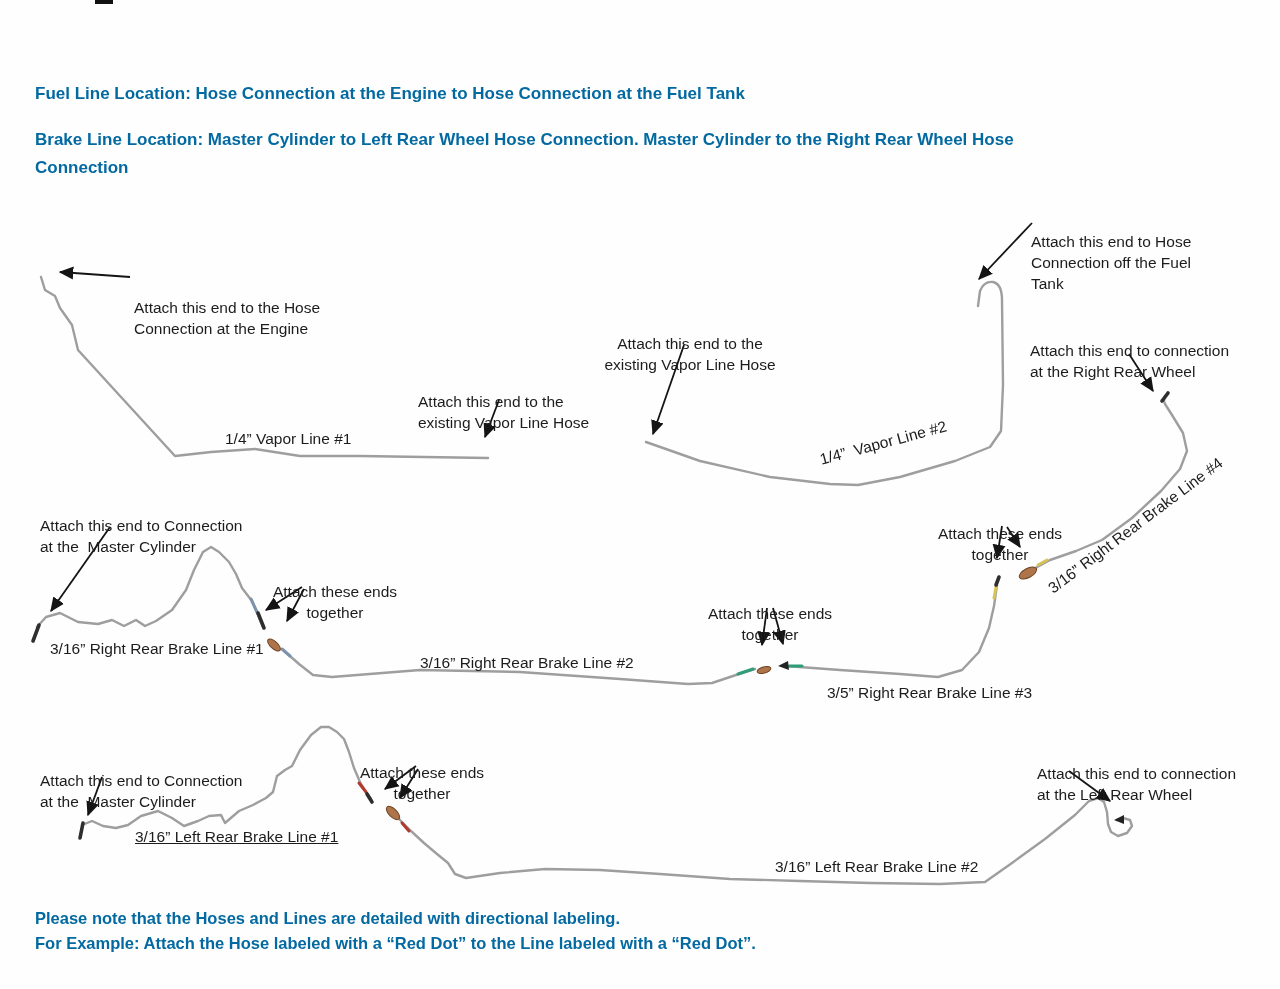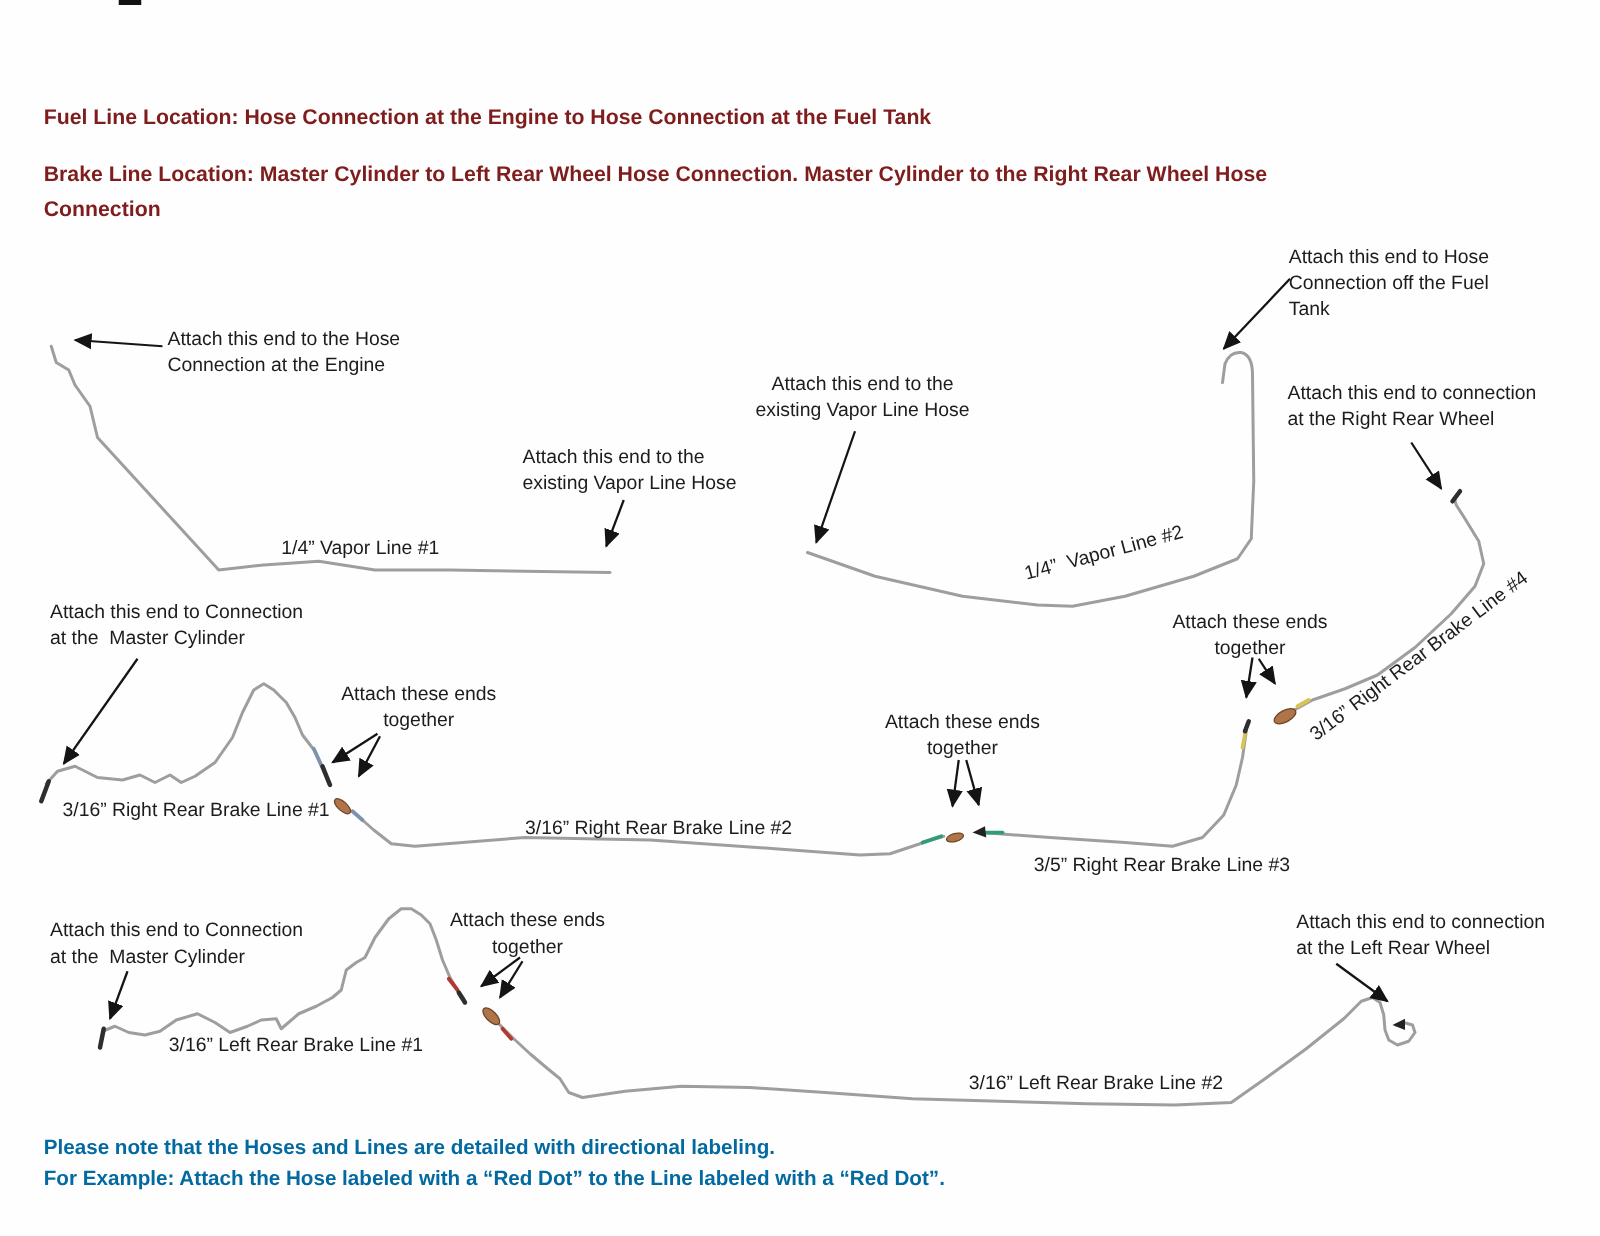--- a/index.html
+++ b/index.html
@@ -1,24 +1,24 @@
 <!DOCTYPE html>
 <html><head>
 <meta charset="utf-8">
 <style>
   html,body{margin:0;padding:0;background:#ffffff;}
   #page{position:relative;width:1280px;height:989px;background:#fefefe;overflow:hidden;
         font-family:"Liberation Sans",sans-serif;color:#1c1c1c;}
   #diagram{position:absolute;left:0;top:0;}
   .title{position:absolute;left:35px;top:24px;font:700 26px/32px "Liberation Sans",sans-serif;
          color:#111;white-space:pre-wrap;}
-  .intro{position:absolute;left:35px;font:700 17px/28px "Liberation Sans",sans-serif;color:#7f1d1d;
+  .intro{position:absolute;left:35px;font:700 17px/28px "Liberation Sans",sans-serif;color:#0369a1;
          white-space:pre-wrap;}
   .callout{position:absolute;font:400 15.5px/21px "Liberation Sans",sans-serif;color:#1c1c1c;
-           white-space:pre-wrap;}
+           white-space:pre-wrap;margin-top:36px;}
   .callout.center{text-align:center;}
   .line-label{position:absolute;font:400 15.5px/19px "Liberation Sans",sans-serif;color:#1c1c1c;
               white-space:pre;}
   .rot{transform-origin:left center;}
   .footer-note{position:absolute;left:35px;font:700 16.5px/25px "Liberation Sans",sans-serif;
                color:#0369a1;white-space:pre-wrap;}
 </style>
 </head>
 <body>
 
@@ -122,19 +122,19 @@
 at the  Master Cylinder</div>
   <div class="callout center" style="left:356px;top:726px;width:132px;">Attach these ends
 together</div>
 
   <div class="line-label" style="left:225px;top:429px;">1/4” Vapor Line #1</div>
   <div class="line-label rot" style="left:820px;top:450px;transform:rotate(-15deg);">1/4”  Vapor Line #2</div>
   <div class="line-label" style="left:50px;top:639px;">3/16” Right Rear Brake Line #1</div>
   <div class="line-label" style="left:420px;top:653px;">3/16” Right Rear Brake Line #2</div>
   <div class="line-label" style="left:827px;top:683px;">3/5” Right Rear Brake Line #3</div>
   <div class="line-label rot" style="left:1050px;top:580px;transform:rotate(-37deg);">3/16” Right Rear Brake Line #4</div>
-  <div class="line-label" style="left:135px;top:827px;">3/16” Left Rear Brake Line #1</div>
+  <div class="line-label" style="left:135px;top:827px;text-decoration:underline;">3/16” Left Rear Brake Line #1</div>
   <div class="line-label" style="left:775px;top:857px;">3/16” Left Rear Brake Line #2</div>
 
   <div class="footer-note" style="top:906px;">Please note that the Hoses and Lines are detailed with directional labeling.</div>
   <div class="footer-note" style="top:931px;">For Example: Attach the Hose labeled with a “Red Dot” to the Line labeled with a “Red Dot”.</div>
 
 </div>
 
 </body></html>

